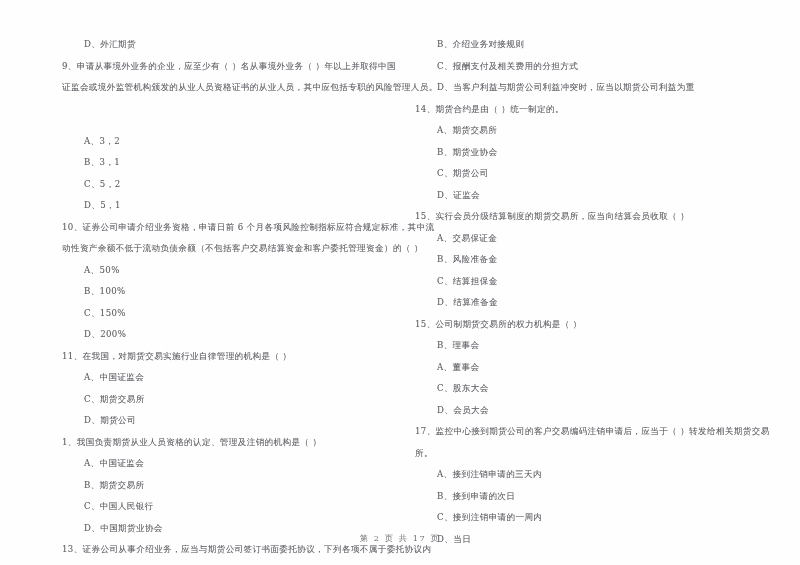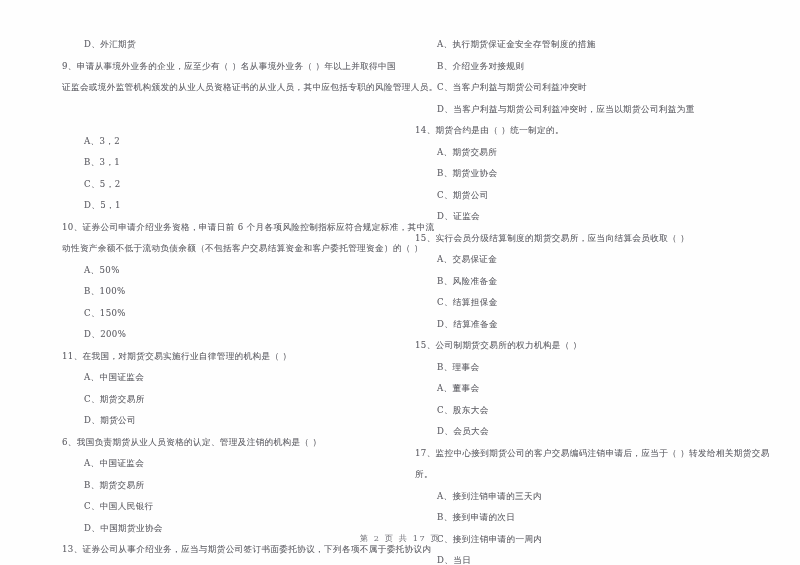--- a/index.html
+++ b/index.html
@@ -99,32 +99,31 @@
         <div class="qline">10、证券公司申请介绍业务资格，申请日前 6 个月各项风险控制指标应符合规定标准，其中流</div>
         <div class="contline">动性资产余额不低于流动负债余额（不包括客户交易结算资金和客户委托管理资金）的（      ）</div>
         <div class="optline">A、50%</div>
         <div class="optline">B、100%</div>
         <div class="optline">C、150%</div>
         <div class="optline">D、200%</div>
         <div class="qline">11、在我国，对期货交易实施行业自律管理的机构是（      ）</div>
         <div class="optline">A、中国证监会</div>
         <div class="optline">C、期货交易所</div>
         <div class="optline">D、期货公司</div>
-        <div class="qline">6、我国负责期货从业人员资格的认定、管理及注销的机构是（      ）</div>
+        <div class="qline">1、我国负责期货从业人员资格的认定、管理及注销的机构是（      ）</div>
         <div class="optline">A、中国证监会</div>
         <div class="optline">B、期货交易所</div>
         <div class="optline">C、中国人民银行</div>
         <div class="optline">D、中国期货业协会</div>
         <div class="qline">13、证券公司从事介绍业务，应当与期货公司签订书面委托协议，下列各项不属于委托协议内</div>
       </div>
 
     <div class="column" id="col-right">
-        <div class="optline">A、执行期货保证金安全存管制度的措施</div>
         <div class="optline">B、介绍业务对接规则</div>
-        <div class="optline">C、当客户利益与期货公司利益冲突时</div>
+        <div class="optline">C、报酬支付及相关费用的分担方式</div>
         <div class="optline">D、当客户利益与期货公司利益冲突时，应当以期货公司利益为重</div>
         <div class="qline">14、期货合约是由（      ）统一制定的。</div>
         <div class="optline">A、期货交易所</div>
         <div class="optline">B、期货业协会</div>
         <div class="optline">C、期货公司</div>
         <div class="optline">D、证监会</div>
         <div class="qline">15、实行会员分级结算制度的期货交易所，应当向结算会员收取（      ）</div>
         <div class="optline">A、交易保证金</div>
         <div class="optline">B、风险准备金</div>
         <div class="optline">C、结算担保金</div>

